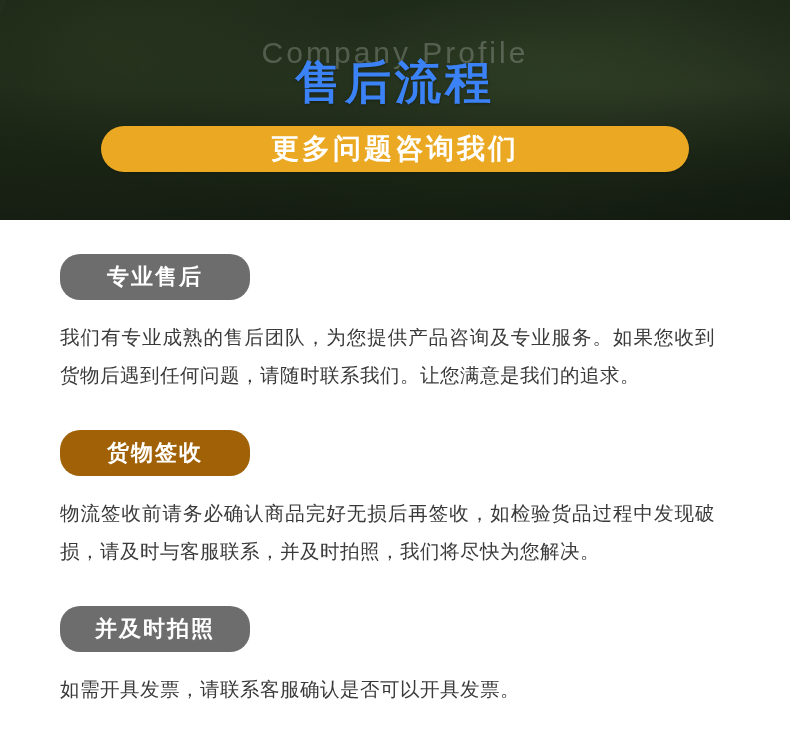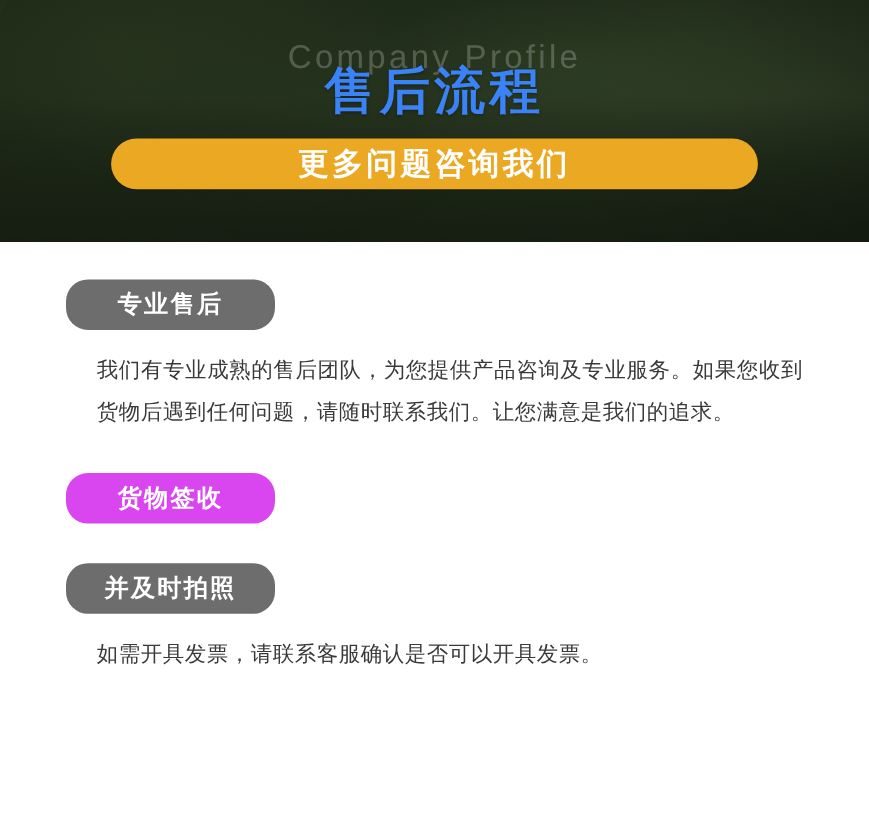--- a/index.html
+++ b/index.html
@@ -132,21 +132,20 @@
     border-radius: 20px;
   }
   .section-body {
     margin-top: 18px;
     font-size: 19.5px;
     line-height: 1.95;
     color: #3a3a3a;
     letter-spacing: 0.5px;
     max-width: 655px;
     text-align: justify;
-    margin-left: 28px;
   }
 </style>
 </head>
 <body>
 
 <div class="page">
 
   <div class="hero">
     <div class="hero-photo"></div>
     <div class="hero-scrim"></div>
@@ -160,21 +159,22 @@
   </div>
 
   <div class="content">
 
     <div class="section">
       <div class="section-tag" style="background: rgb(109, 109, 109);">专业售后</div>
       <div class="section-body">我们有专业成熟的售后团队，为您提供产品咨询及专业服务。如果您收到货物后遇到任何问题，请随时联系我们。让您满意是我们的追求。</div>
     </div>
 
     <div class="section">
-      <div class="section-tag" style="background: #d946ef;">货物签收</div>
+      <div class="section-tag" style="background: #a16207;">货物签收</div>
+      <div class="section-body">物流签收前请务必确认商品完好无损后再签收，如检验货品过程中发现破损，请及时与客服联系，并及时拍照，我们将尽快为您解决。</div>
     </div>
 
     <div class="section">
       <div class="section-tag" style="background: rgb(109, 109, 109);">并及时拍照</div>
       <div class="section-body">如需开具发票，请联系客服确认是否可以开具发票。</div>
     </div>
 
   </div>
 </div>
 

